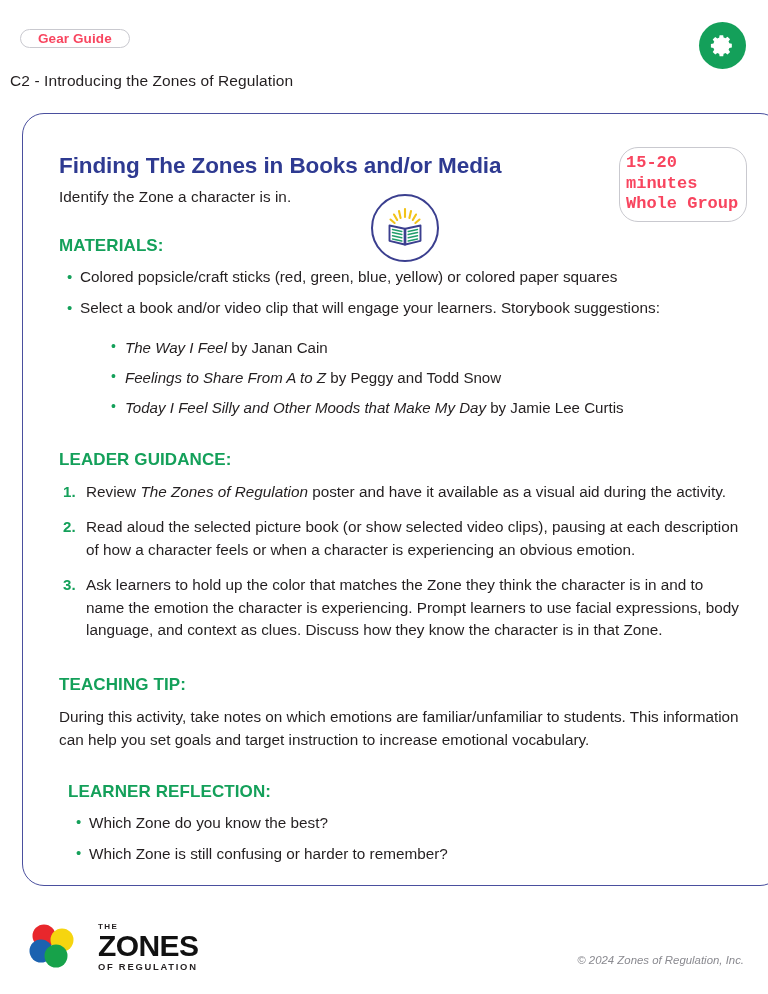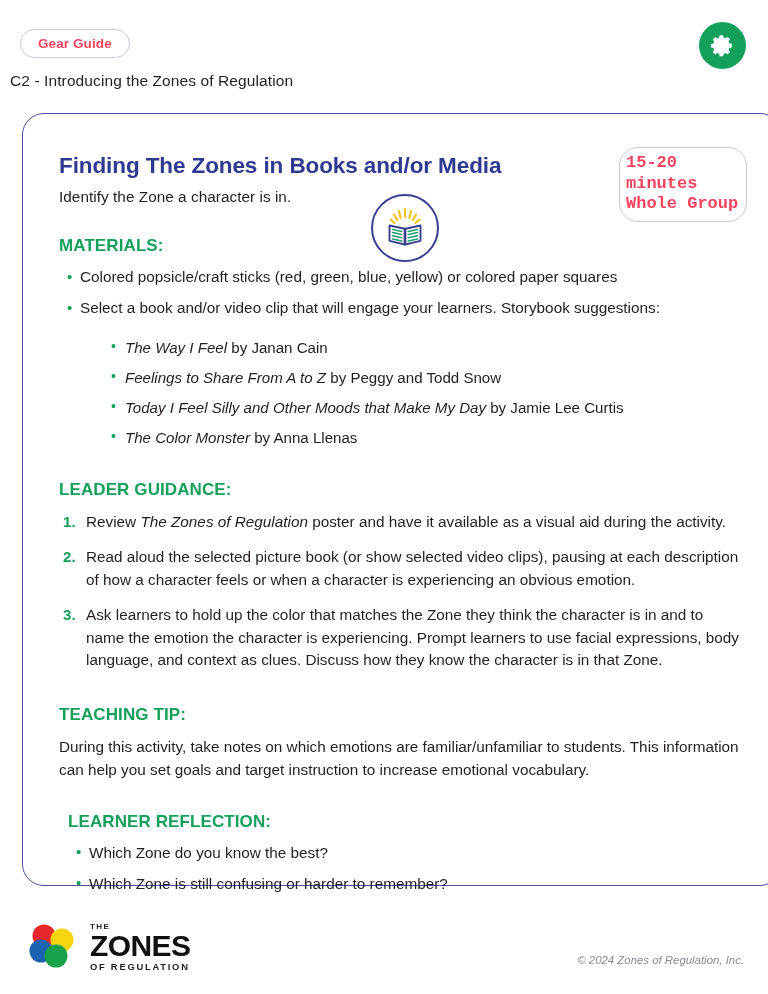--- a/index.html
+++ b/index.html
@@ -15,21 +15,21 @@
     color: #231f20;
     position: relative;
     overflow: hidden;
   }
 
   
   .gear-guide-pill {
     position: absolute;
     left: 20px;
     top: 29px;
-    height: 29px;
+    height: 19px;
     padding: 0 17px;
     border: 1.6px solid #c9c9cf;
     border-radius: 15px;
     display: flex;
     align-items: center;
     justify-content: flex-start;
     color: #f8455f;
     font-size: 13.5px;
     font-weight: bold;
     letter-spacing: 0.1px;
@@ -225,20 +225,21 @@
     top: 921px;
     display: flex;
     align-items: center;
     gap: 8px;
   }
   .logo-words {
     display: flex;
     flex-direction: column;
     justify-content: center;
     line-height: 1;
+    margin-left: 8px;
   }
   .logo-the {
     font-size: 8px;
     font-weight: bold;
     letter-spacing: 1.4px;
     color: #231f20;
     margin-bottom: 1px;
   }
   .logo-zones {
     font-size: 30px;
@@ -324,21 +325,20 @@
     <div class="sec-materials">
       <div class="section-head">MATERIALS:</div>
       <ul class="bullets">
         <li>Colored popsicle/craft sticks (red, green, blue, yellow) or colored paper squares</li>
         <li>
           <span>Select a book and/or video clip that will engage your learners. Storybook suggestions:</span>
           <ul class="sub-bullets">
             <li><span class="bk-title">The Way I Feel</span><span> by Janan Cain</span></li>
             <li><span class="bk-title">Feelings to Share From A to Z</span><span> by Peggy and Todd Snow</span></li>
             <li><span class="bk-title">Today I Feel Silly and Other Moods that Make My Day</span><span> by Jamie Lee Curtis</span></li>
-            <li><span class="bk-title">The Color Monster</span><span> by Anna Llenas</span></li>
           </ul>
         </li>
       </ul>
     </div>
 
     <div class="sec-leader">
       <div class="section-head">LEADER GUIDANCE:</div>
       <ol class="steps">
         <li><span>Review </span><span class="it">The Zones of Regulation</span><span> poster and have it available as a visual aid during the activity.</span></li>
         <li><span>Read aloud the selected picture book (or show selected video clips), pausing at each description of how a character feels or when a character is experiencing an obvious emotion.</span></li>

